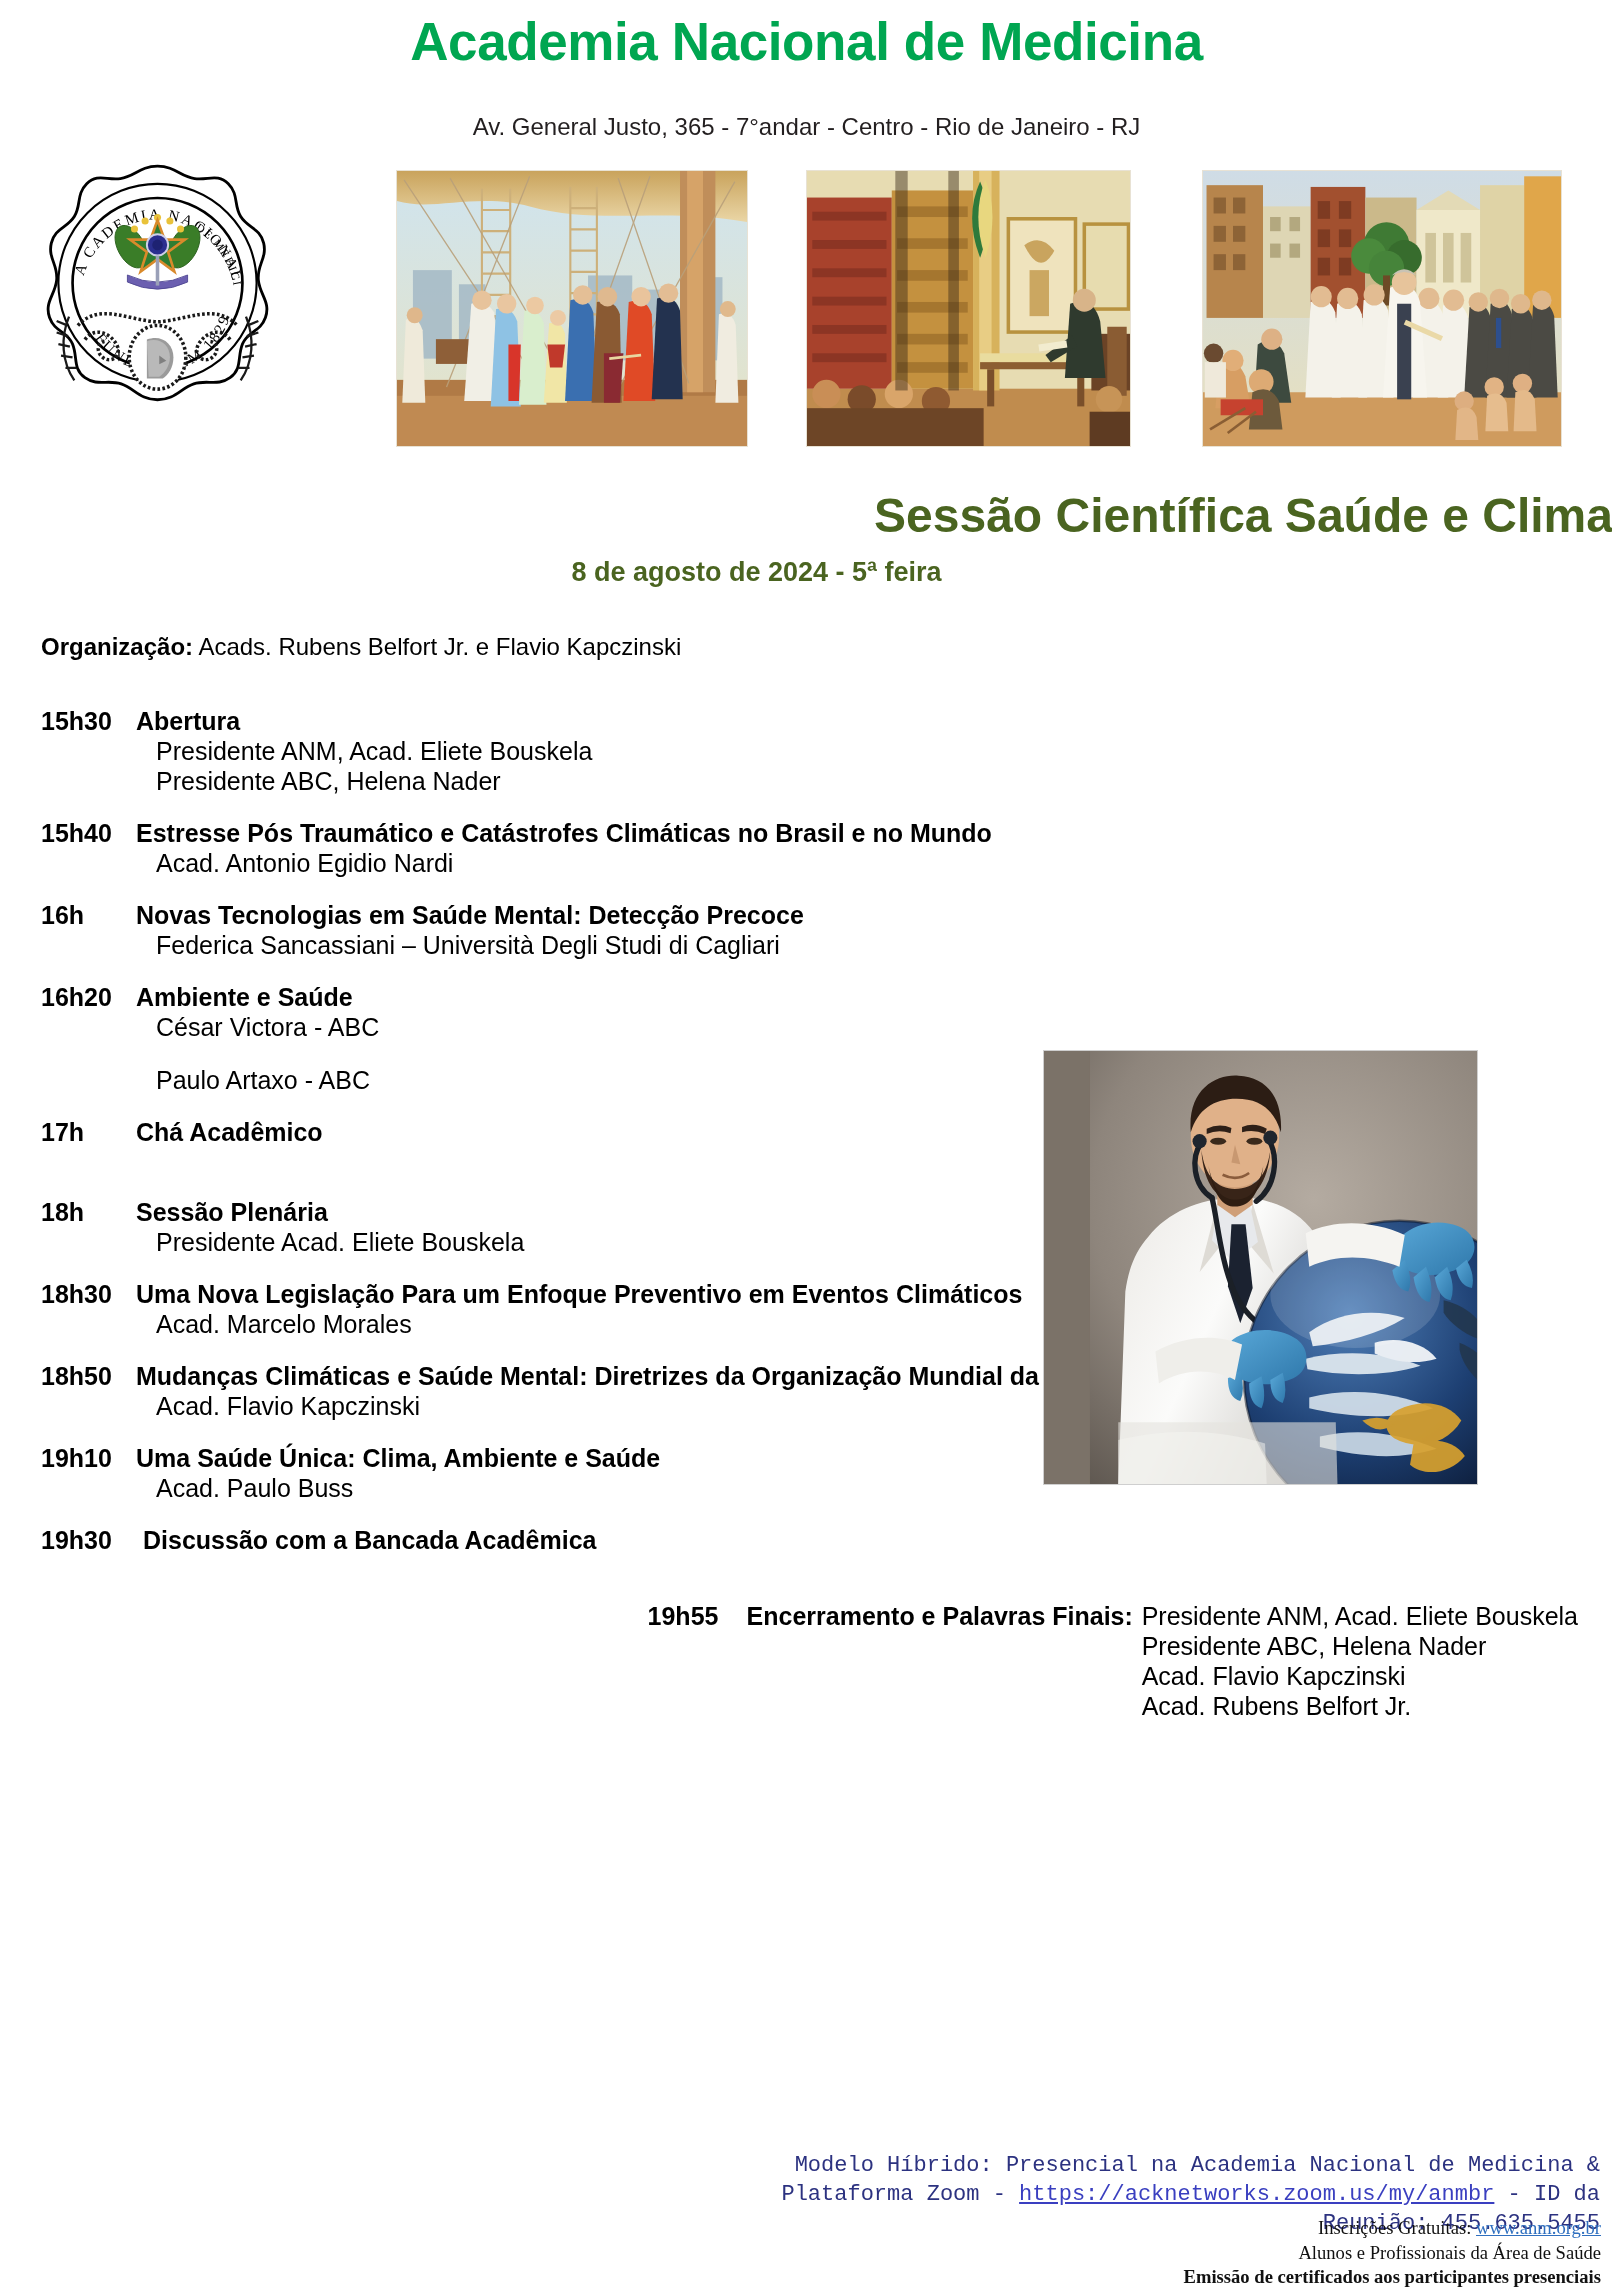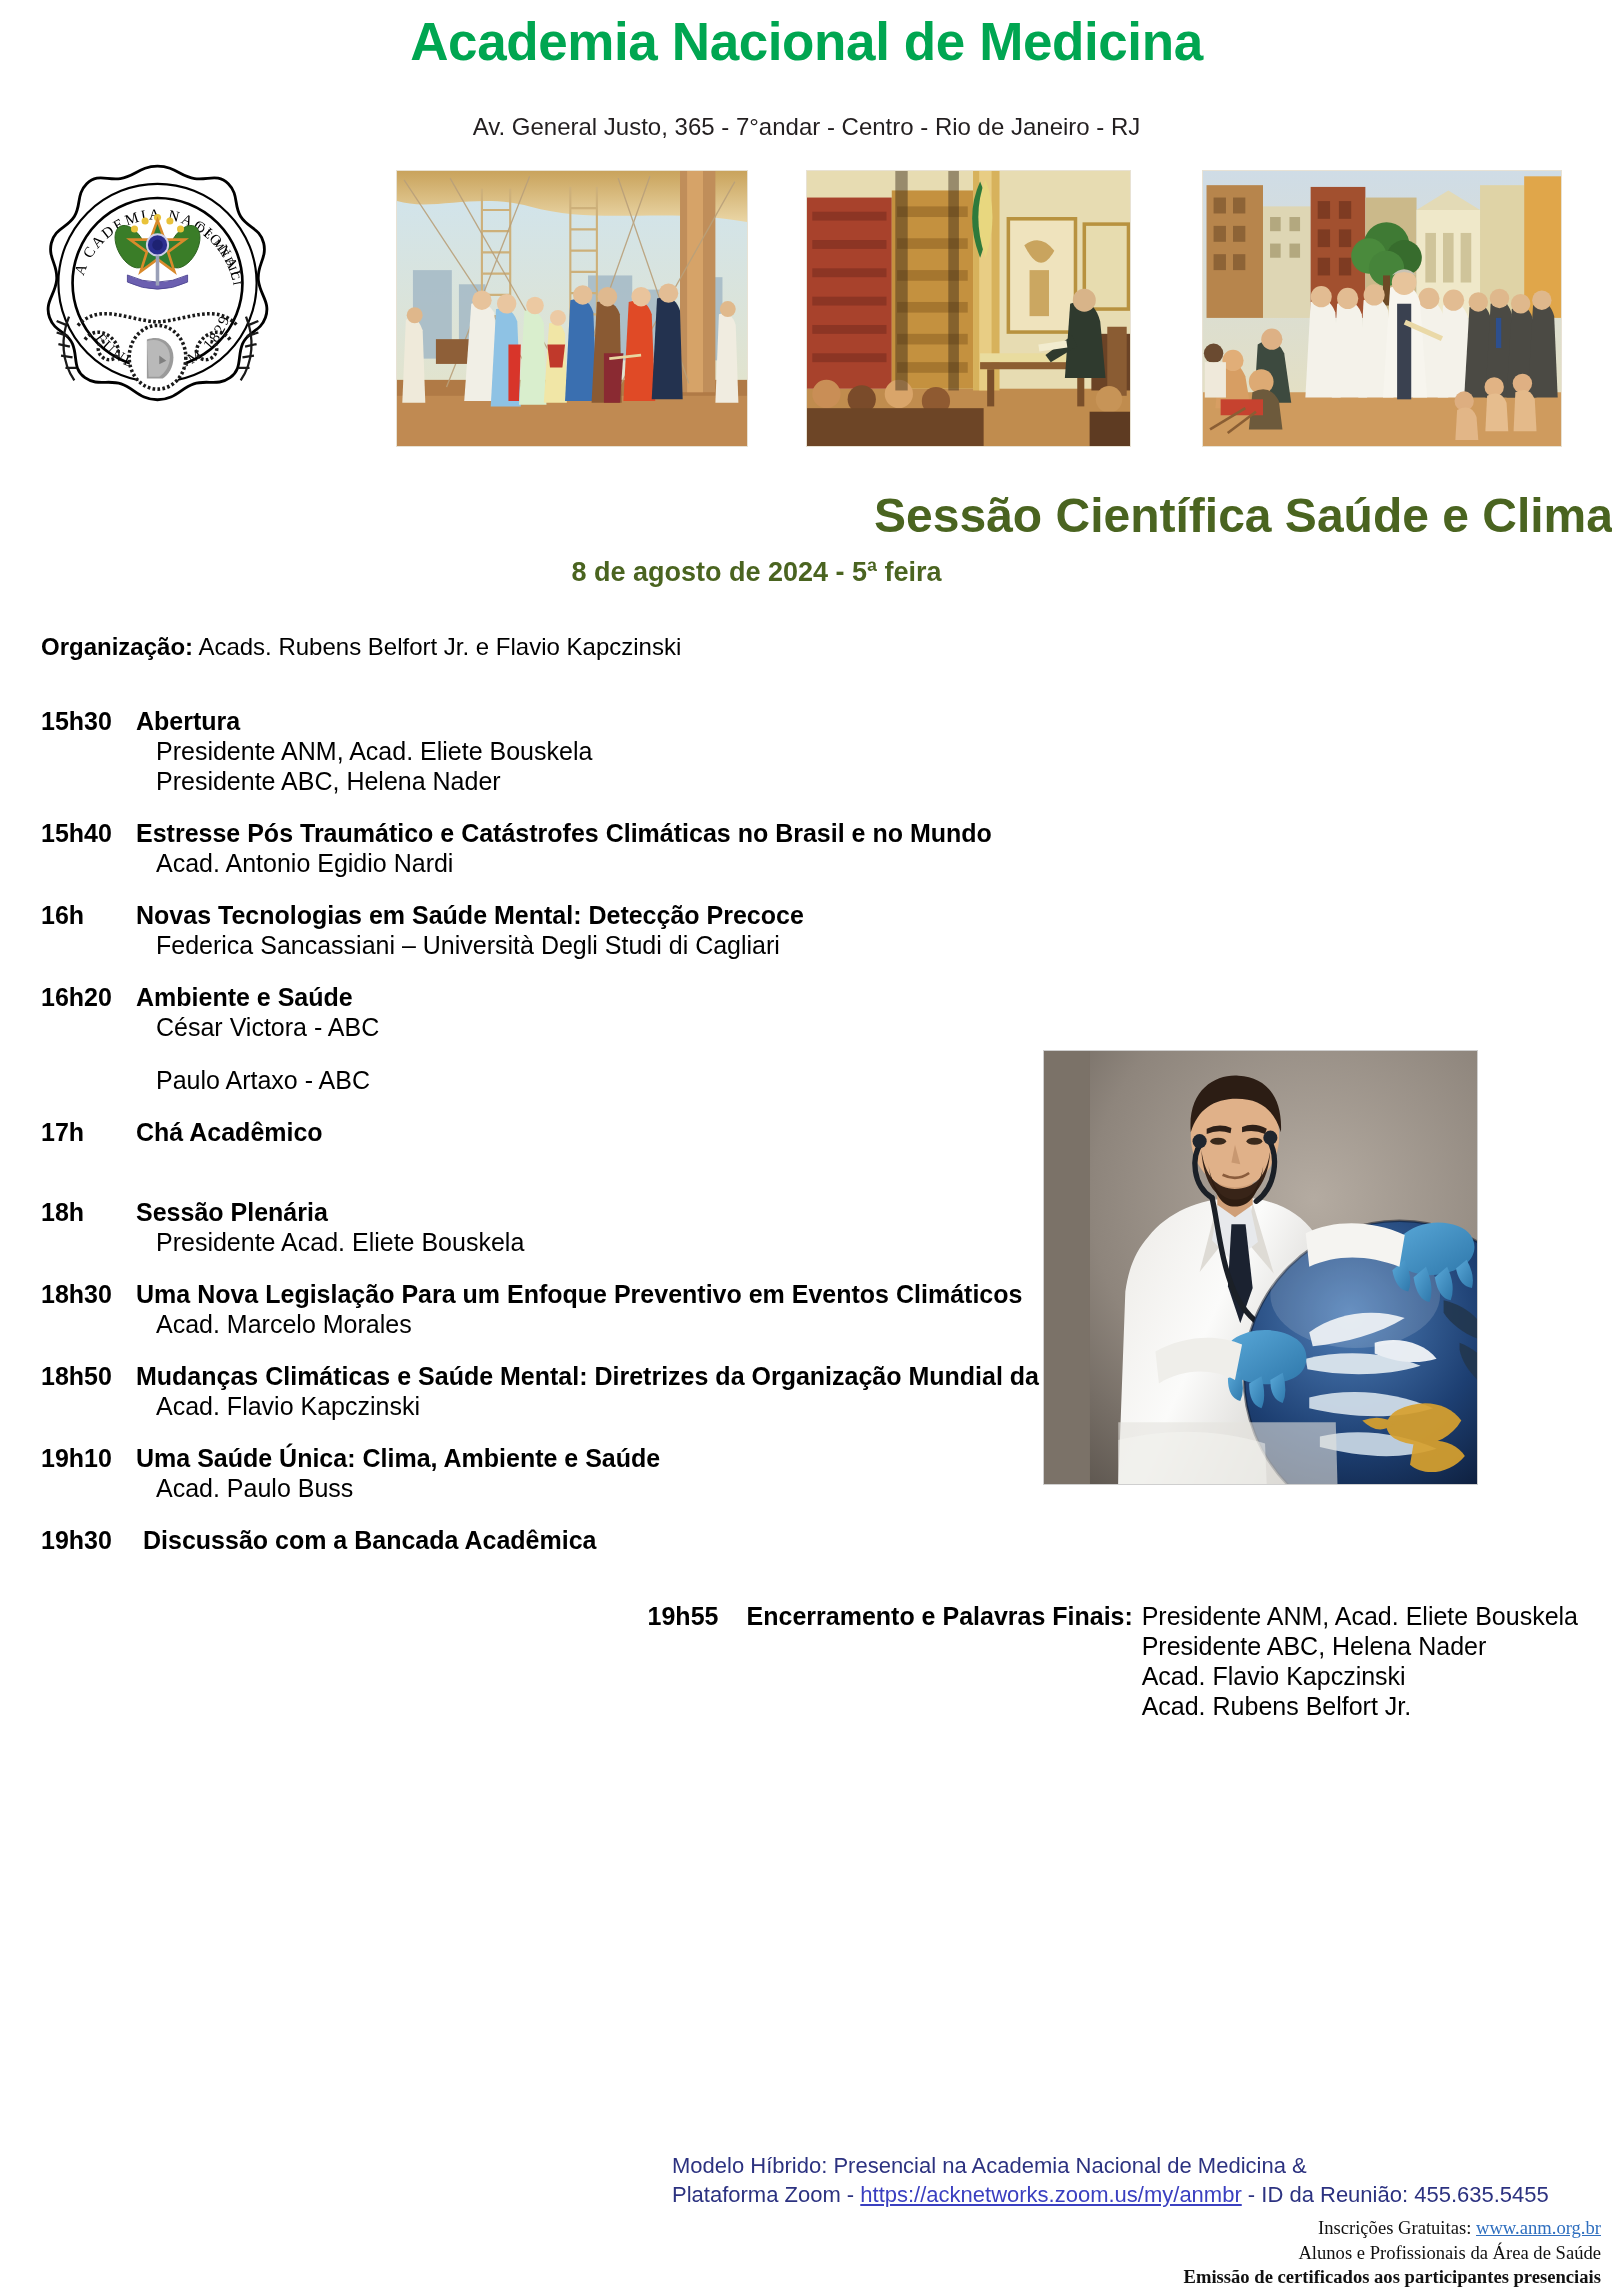--- a/index.html
+++ b/index.html
@@ -119,21 +119,22 @@
     width: 435px; height: 435px;
     overflow: hidden;
     border: 0.9px solid #cfcfcf;
   }
 
   
   #footer-hybrid {
     position: absolute;
     left: 672px; top: 2151px;
     width: 928px;
-    font-family: Liberation Sans, sans-serif;
+    text-align: right;
+    font-family: Liberation Mono, monospace;
     font-size: 22px;
     color: #2c3280;
     line-height: 1.32;
   }
   #footer-hybrid .lnk { color: #3a3fc0; text-decoration: underline; }
 
   #footer-reg {
     position: absolute;
     left: 884px; top: 2216px;
     width: 717px;

